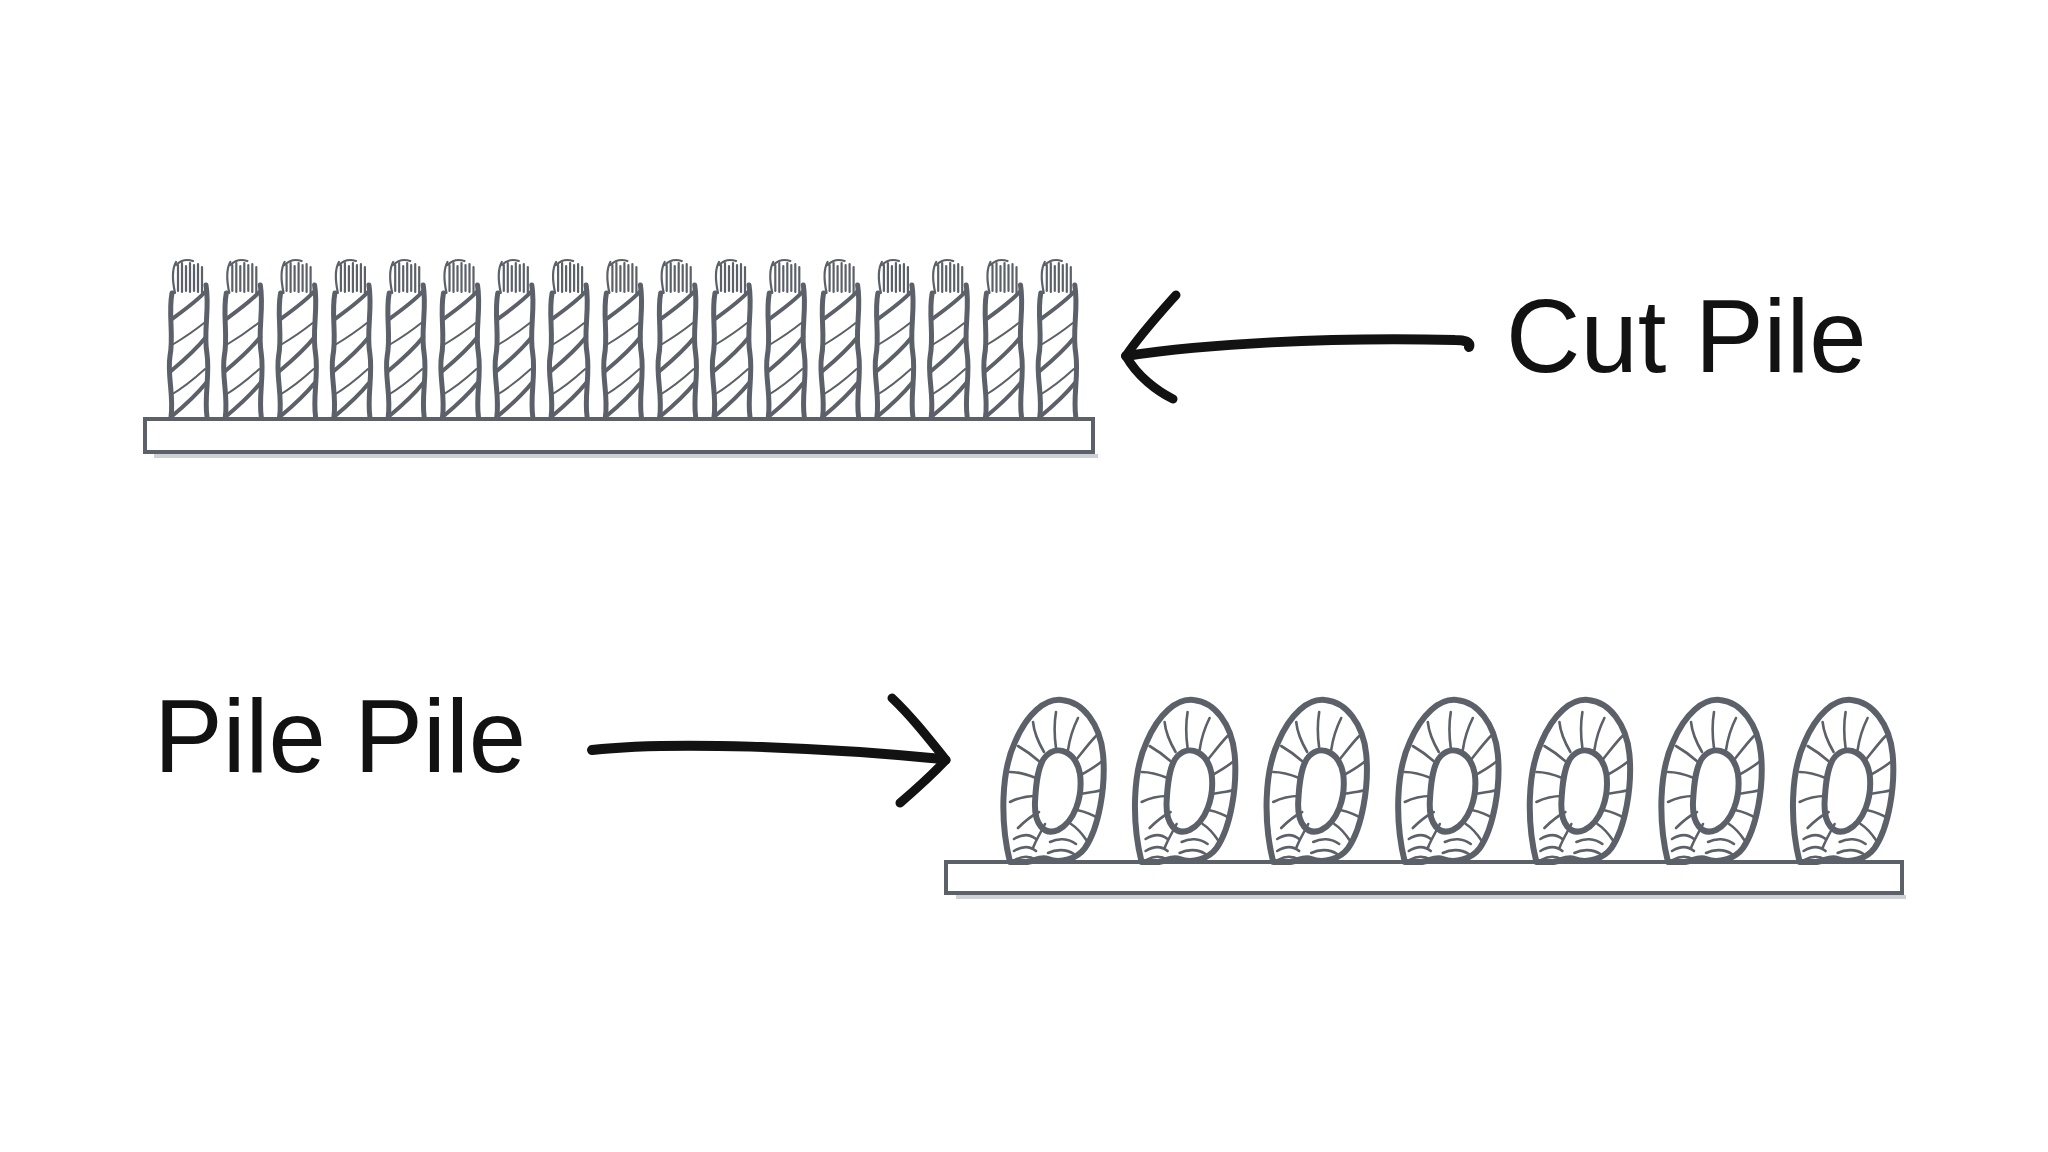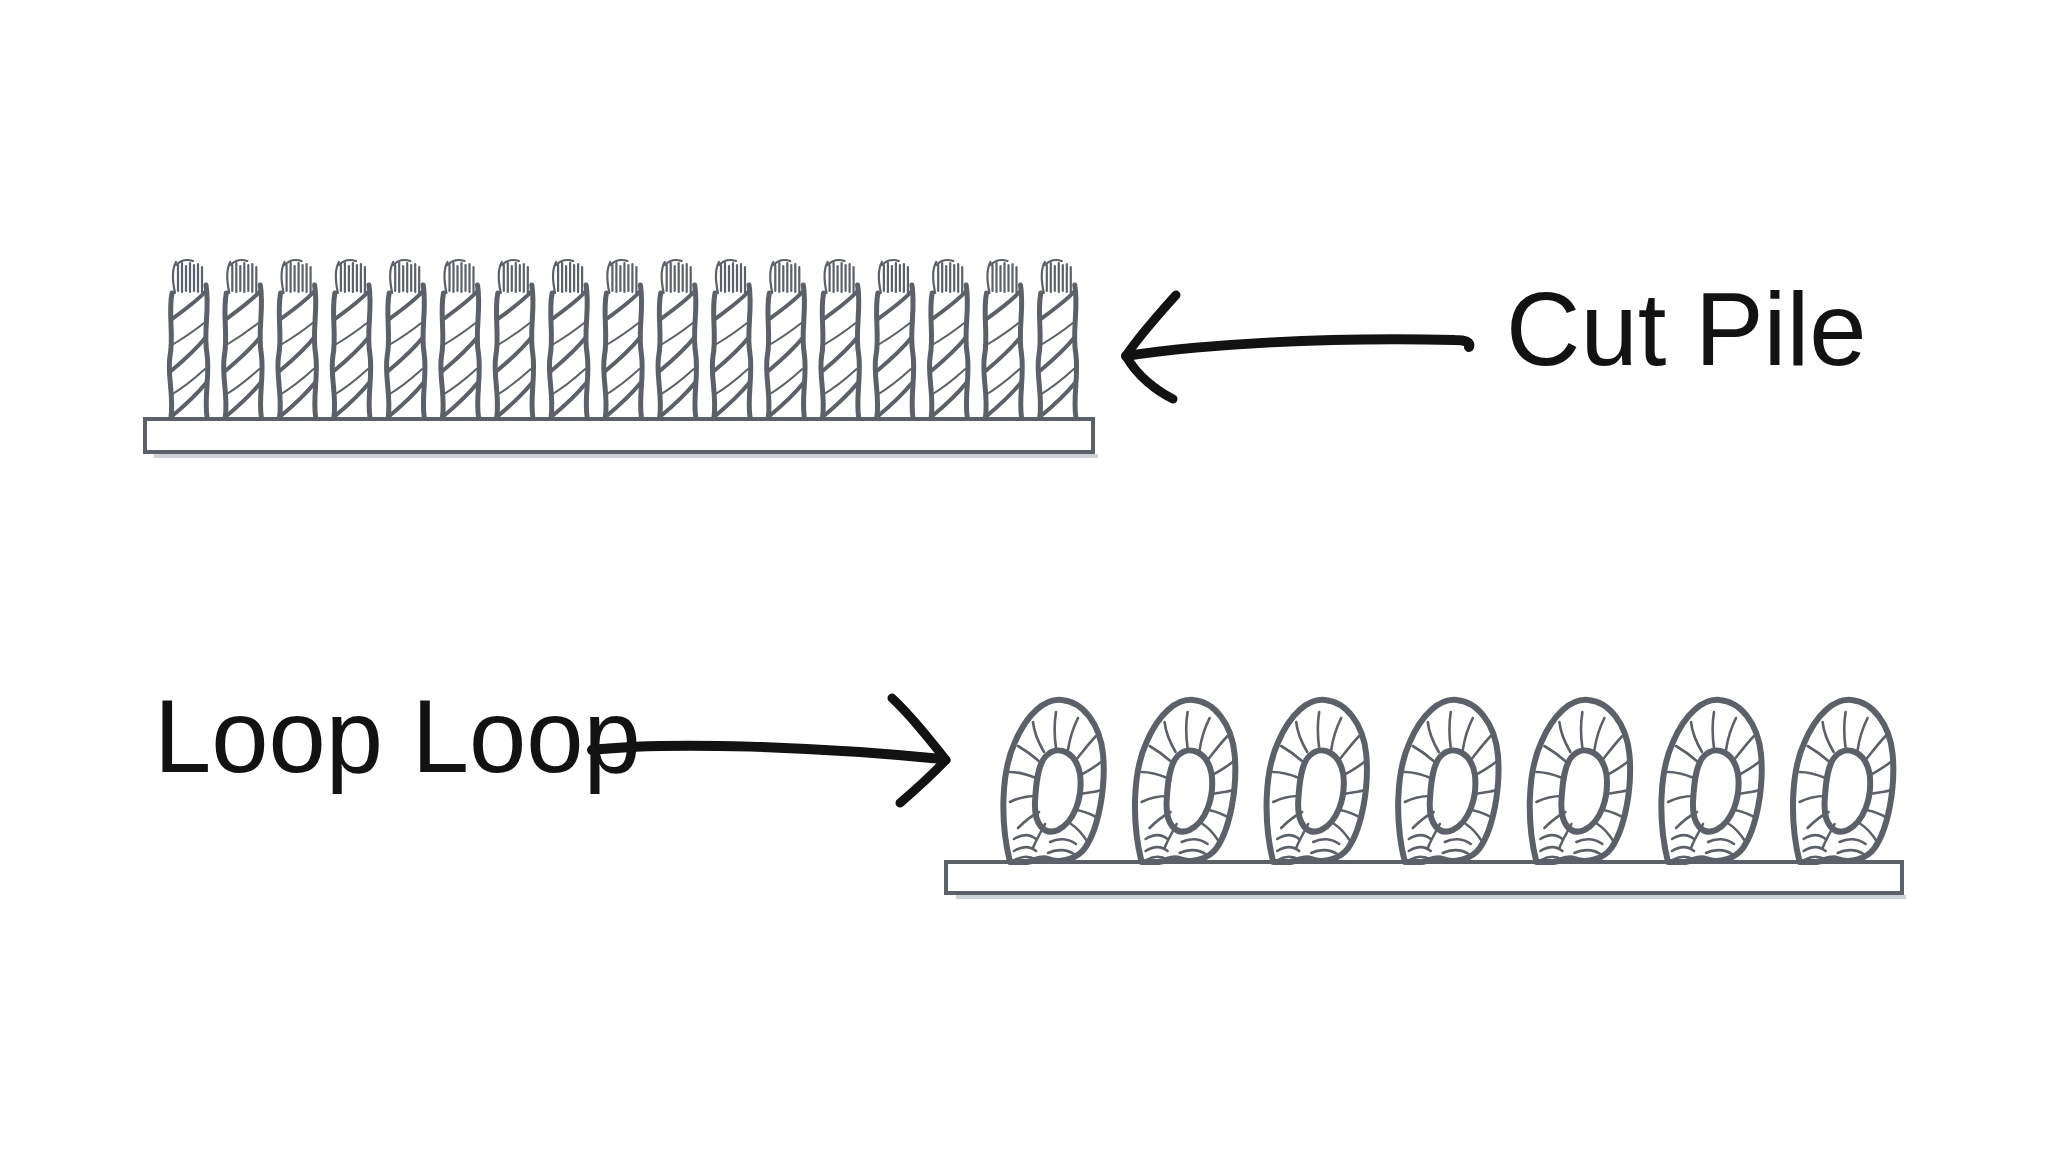--- a/index.html
+++ b/index.html
@@ -12,21 +12,21 @@
   }
   .pile-label{
     position:absolute;
     font-size:103px;
     font-weight:500;
     line-height:1;
     letter-spacing:0;
     white-space:nowrap;
     color:var(--ink,#131313);
   }
-  .label-cut{ left:1506px; top:278px; }
+  .label-cut{ left:1506px; top:285px; }
   .label-loop{ left:154px;  top:685px; }
   svg.illustration, svg.annotation-arrow{ position:absolute; display:block; }
   svg.illustration{ color:var(--yarn,#5c6169); }
   svg.annotation-arrow{ color:var(--ink,#131313); }
   .svg-cut  { left:140px; top:258px; }
   .svg-loop { left:940px; top:684px; }
   .arrow-cut { left:1105px; top:280px; }
   .arrow-loop{ left:580px;  top:685px; }
 </style>
 </head>
@@ -127,21 +127,21 @@
   <svg class="annotation-arrow arrow-cut" width="390" height="130" viewBox="0 0 390 130">
     <g fill="none" stroke="currentColor" stroke-linecap="round">
       <path d="M21,76 C100,64 220,57 350,60 C360,60 366,62 364,67" stroke-width="10"></path>
       <path d="M21,76 C34,56 55,33 71,15" stroke-width="9"></path>
       <path d="M21,76 C32,96 52,111 68,119" stroke-width="9"></path>
     </g>
   </svg>
 
   <div class="pile-label label-cut">Cut Pile</div>
 
-  <div class="pile-label label-loop">Loop Loop</div>
+  <div class="pile-label label-loop">Pile Pile</div>
 
   <svg class="annotation-arrow arrow-loop" width="380" height="125" viewBox="0 0 380 125">
     <g fill="none" stroke="currentColor" stroke-linecap="round">
       <path d="M12,65 C90,56 240,62 362,74" stroke-width="10"></path>
       <path d="M366,75 C346,50 330,30 312,13" stroke-width="9"></path>
       <path d="M366,75 C348,94 334,106 320,118" stroke-width="9"></path>
     </g>
   </svg>
 
   <svg class="illustration svg-loop" width="975" height="215" viewBox="0 0 975 215">

